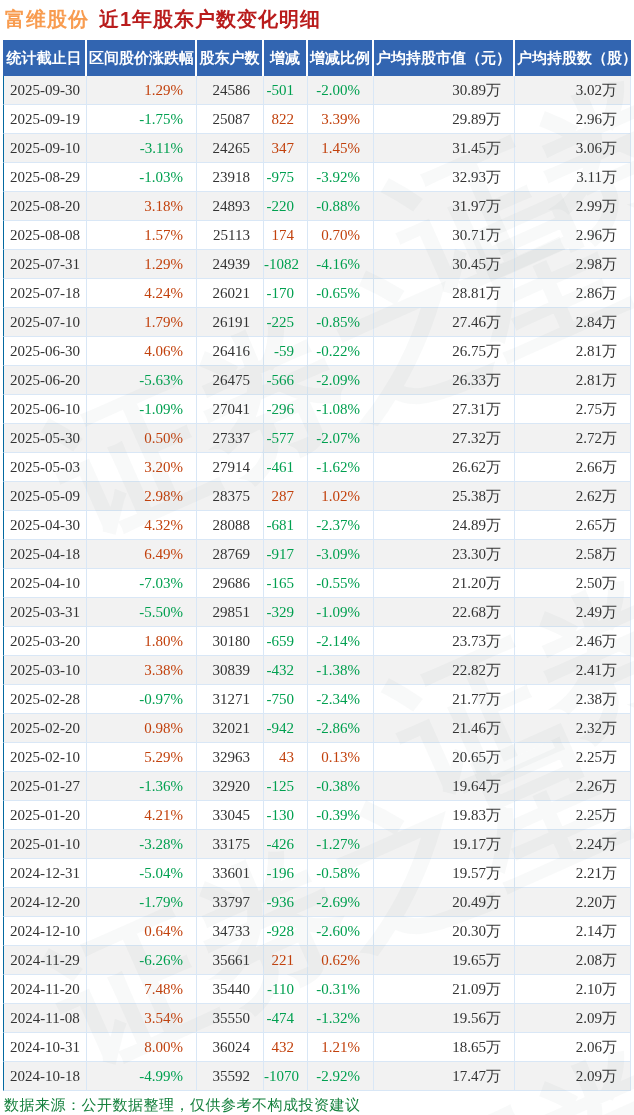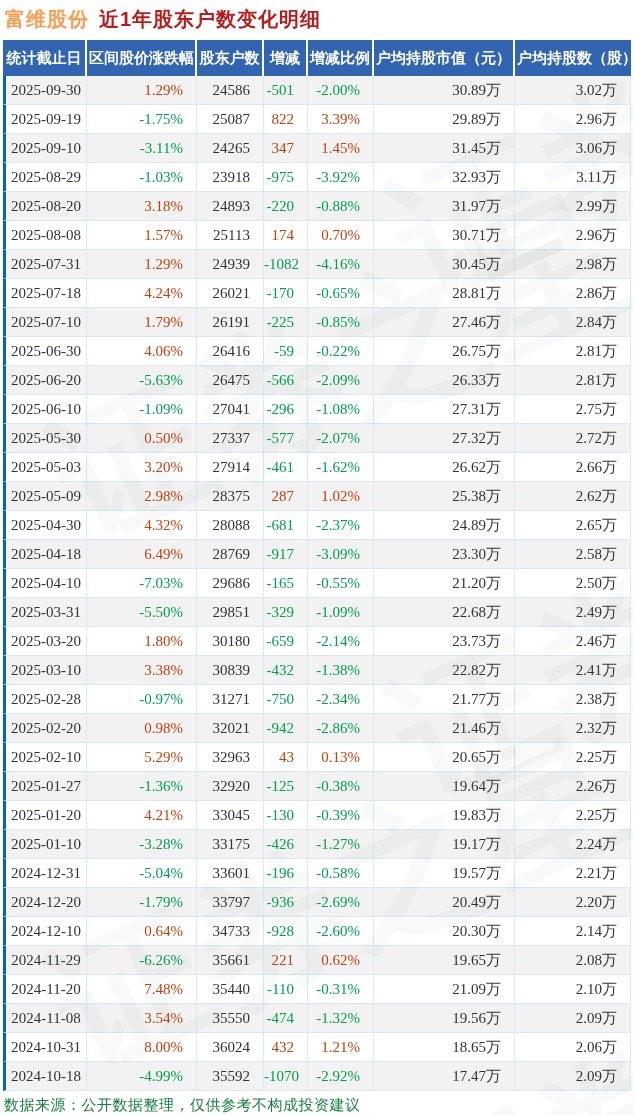--- a/index.html
+++ b/index.html
@@ -27,21 +27,21 @@
     overflow: hidden; white-space: nowrap; padding: 0 2px;
   }
   thead th:last-child { border-right: none; }
 
   tbody td {
     height: 29px; font-size: 15px; color: #333;
     font-family: "Liberation Serif", "DejaVu Serif", serif;
     border-right: 1px solid #d9e7f6; border-bottom: 1px solid #d9e7f6;
     white-space: nowrap; overflow: hidden;
   }
-  tbody tr td:first-child { border-left: 3px solid #0369a1; }
+  tbody tr td:first-child { border-left: 1px solid #0369a1; }
   tbody tr:nth-child(odd) td { background: #f2f2f2; }
   tbody tr:nth-child(even) td { background: #ffffff; }
 
   td.date { text-align: center; }
   td.num { text-align: right; padding-right: 13px; }
   td.tight { }
   td.up { color: #c2410c; font-family: Liberation Serif, serif; }
   td.down { color: #00a050; }
 
   .footer-note {

